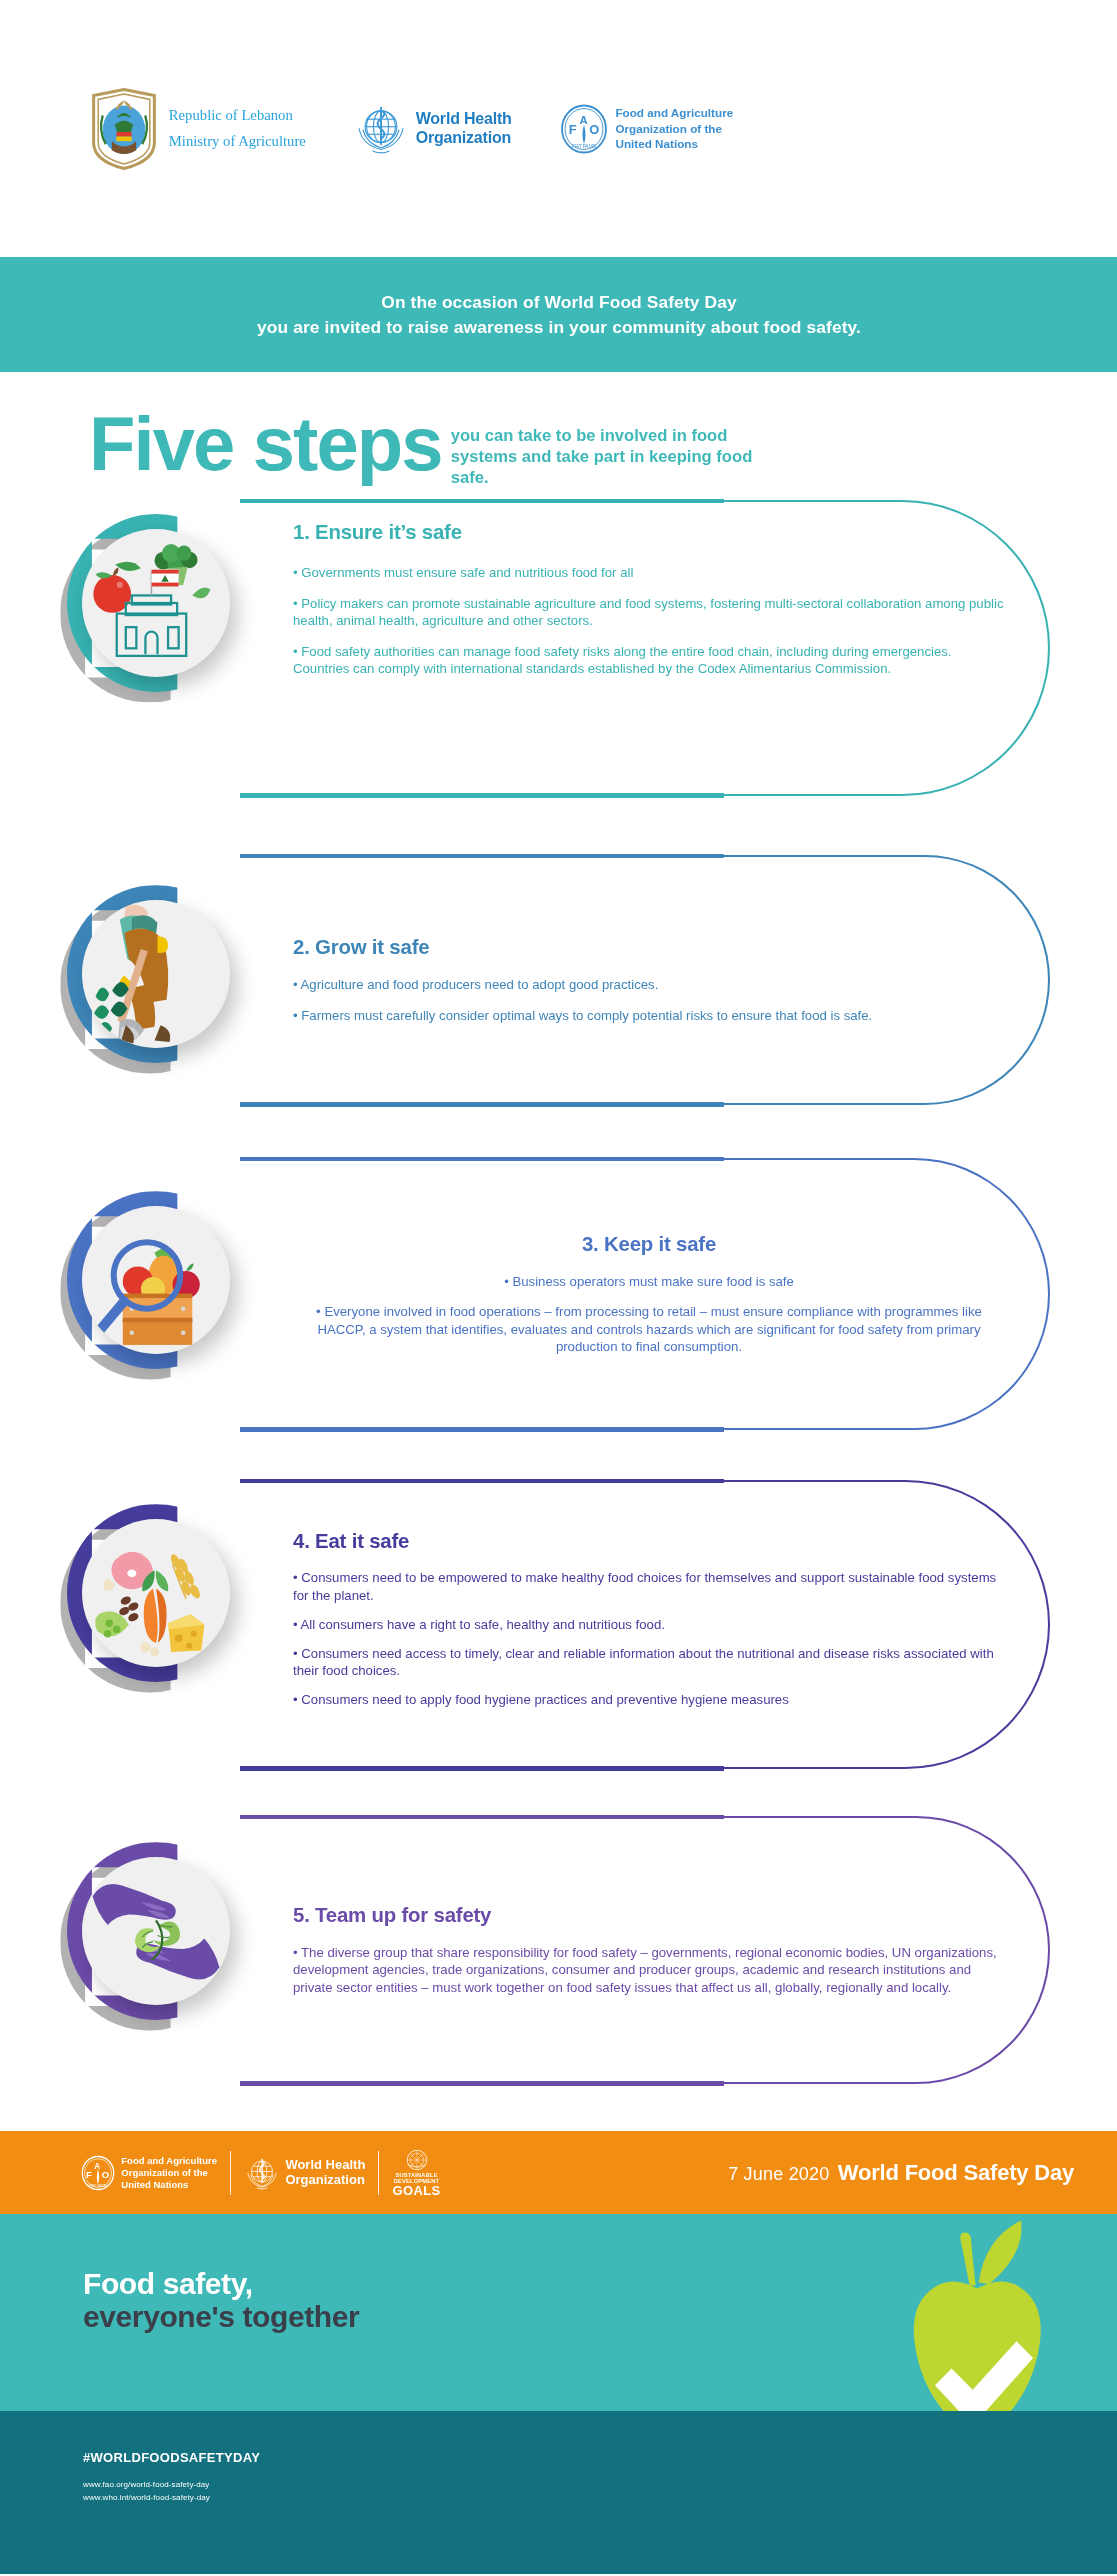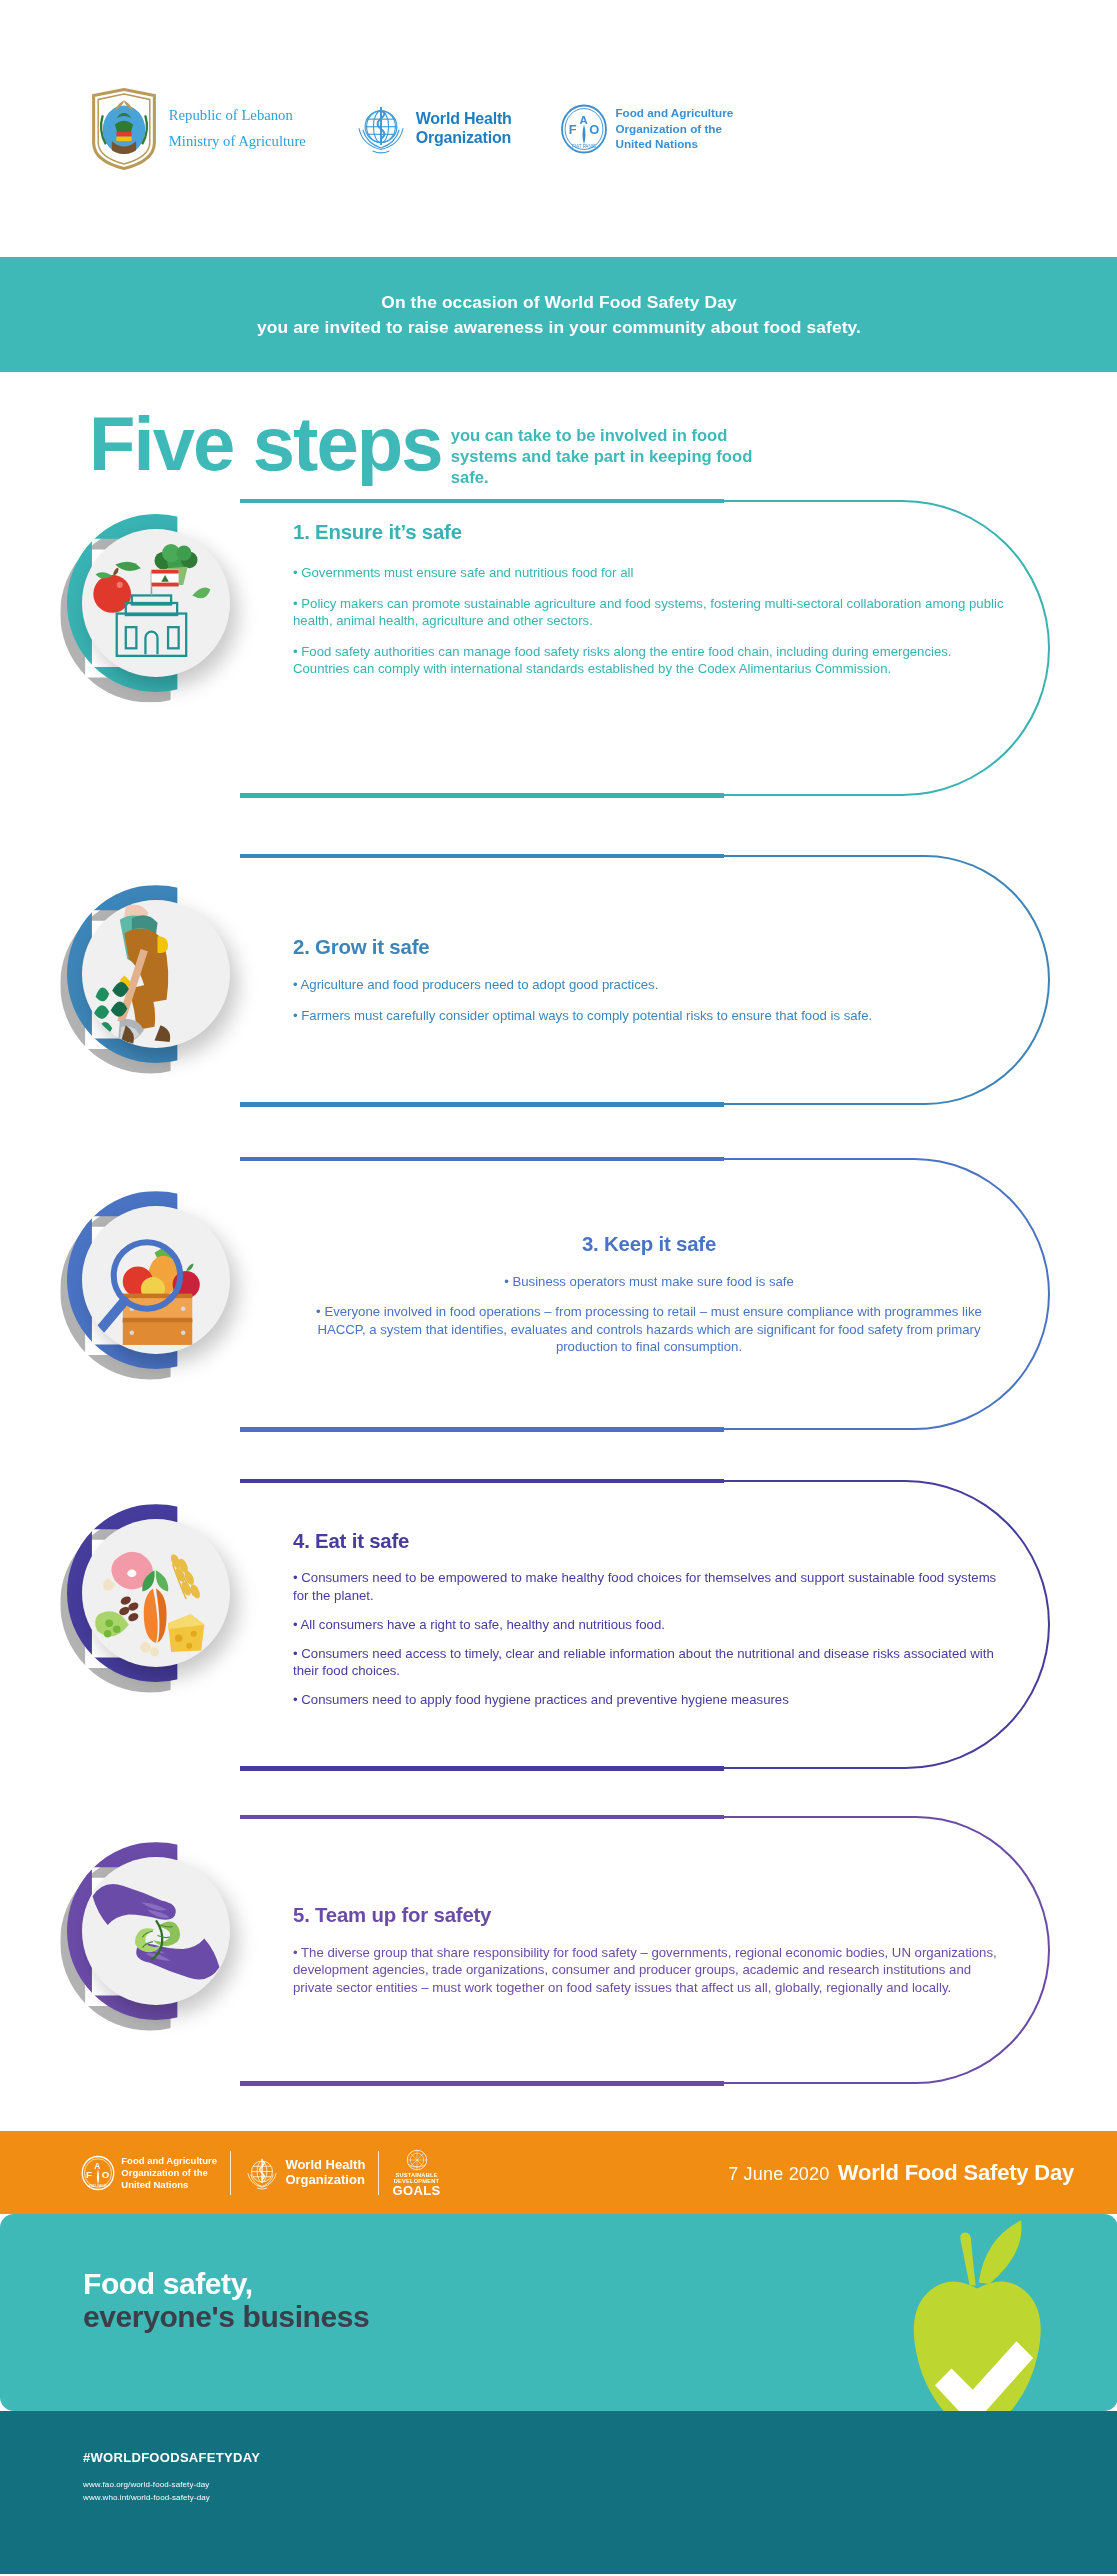--- a/index.html
+++ b/index.html
@@ -249,21 +249,20 @@
   }
   .wfsd-date { font-size: 18px; font-weight: normal; letter-spacing: 0.2px; }
   .wfsd-title { font-size: 22px; font-weight: bold; margin-left: 8.3px; letter-spacing: -0.2px; }
 
   
   .slogan-band {
     height: 197px;
     background: #3fb8b8;
     position: relative;
     overflow: hidden;
-    border-radius: 14px;
   }
   .slogan-text {
     position: absolute;
     left: 83px;
     top: 54px;
   }
   .slogan-l1 { color: #ffffff; font-size: 30px; font-weight: bold; line-height: 1.08; letter-spacing: -0.4px; }
   .slogan-l2 { color: #3b3f4a; font-size: 30px; font-weight: bold; line-height: 1.08; letter-spacing: -0.4px; }
   .apple-svg { position: absolute; right: 44px; top: 4.5px; width: 189px; height: 219px; }
 
@@ -652,21 +651,21 @@
 
   <div class="orange-right">
     <div class="wfsd-date">7 June 2020</div>
     <div class="wfsd-title">World Food Safety Day</div>
   </div>
 </div>
 
 <div class="slogan-band">
   <div class="slogan-text">
     <div class="slogan-l1">Food safety,</div>
-    <div class="slogan-l2">everyone's business</div>
+    <div class="slogan-l2">everyone's together</div>
   </div>
   <svg class="apple-svg" viewBox="0 0 250 290">
     <path d="M112 88 q-8 -40 -12 -60 q-2 -10 6 -10 q8 0 8 12 q2 24 6 58Z" fill="#bed630"></path>
     <path d="M124 84 q8 -58 56 -82 q6 44 -42 84 Z" fill="#bed630"></path>
     <path d="M122 92 q-40 -22 -68 8 q-24 26 -12 80 q10 48 44 84 q18 18 36 10 q18 8 36 -10 q34 -36 44 -84 q12 -54 -12 -80 q-28 -30 -68 -8Z" fill="#bed630"></path>
     <path d="M88 198 l28 28 l58 -64 l22 22 l-80 90 l-50 -54Z" fill="#ffffff"></path>
   </svg>
 </div>
 
 <div class="bottom-band">

